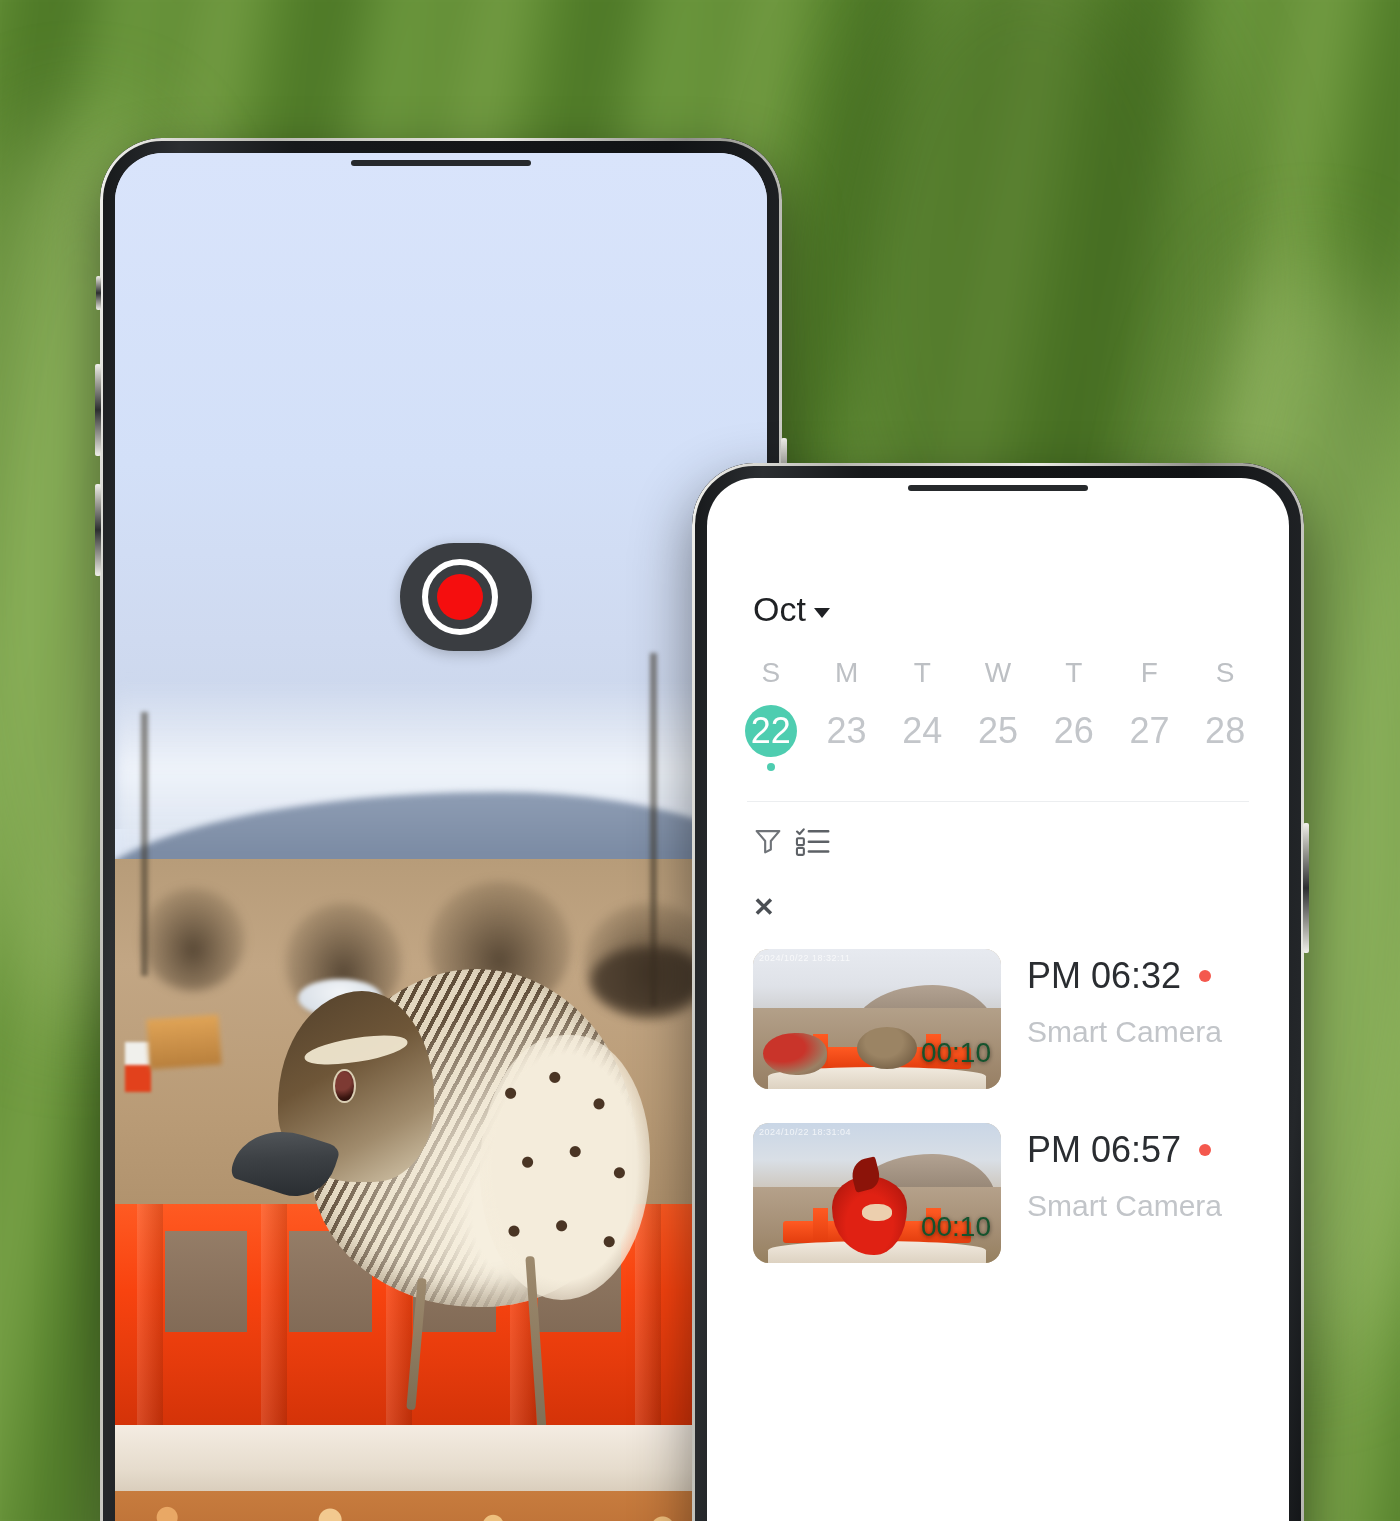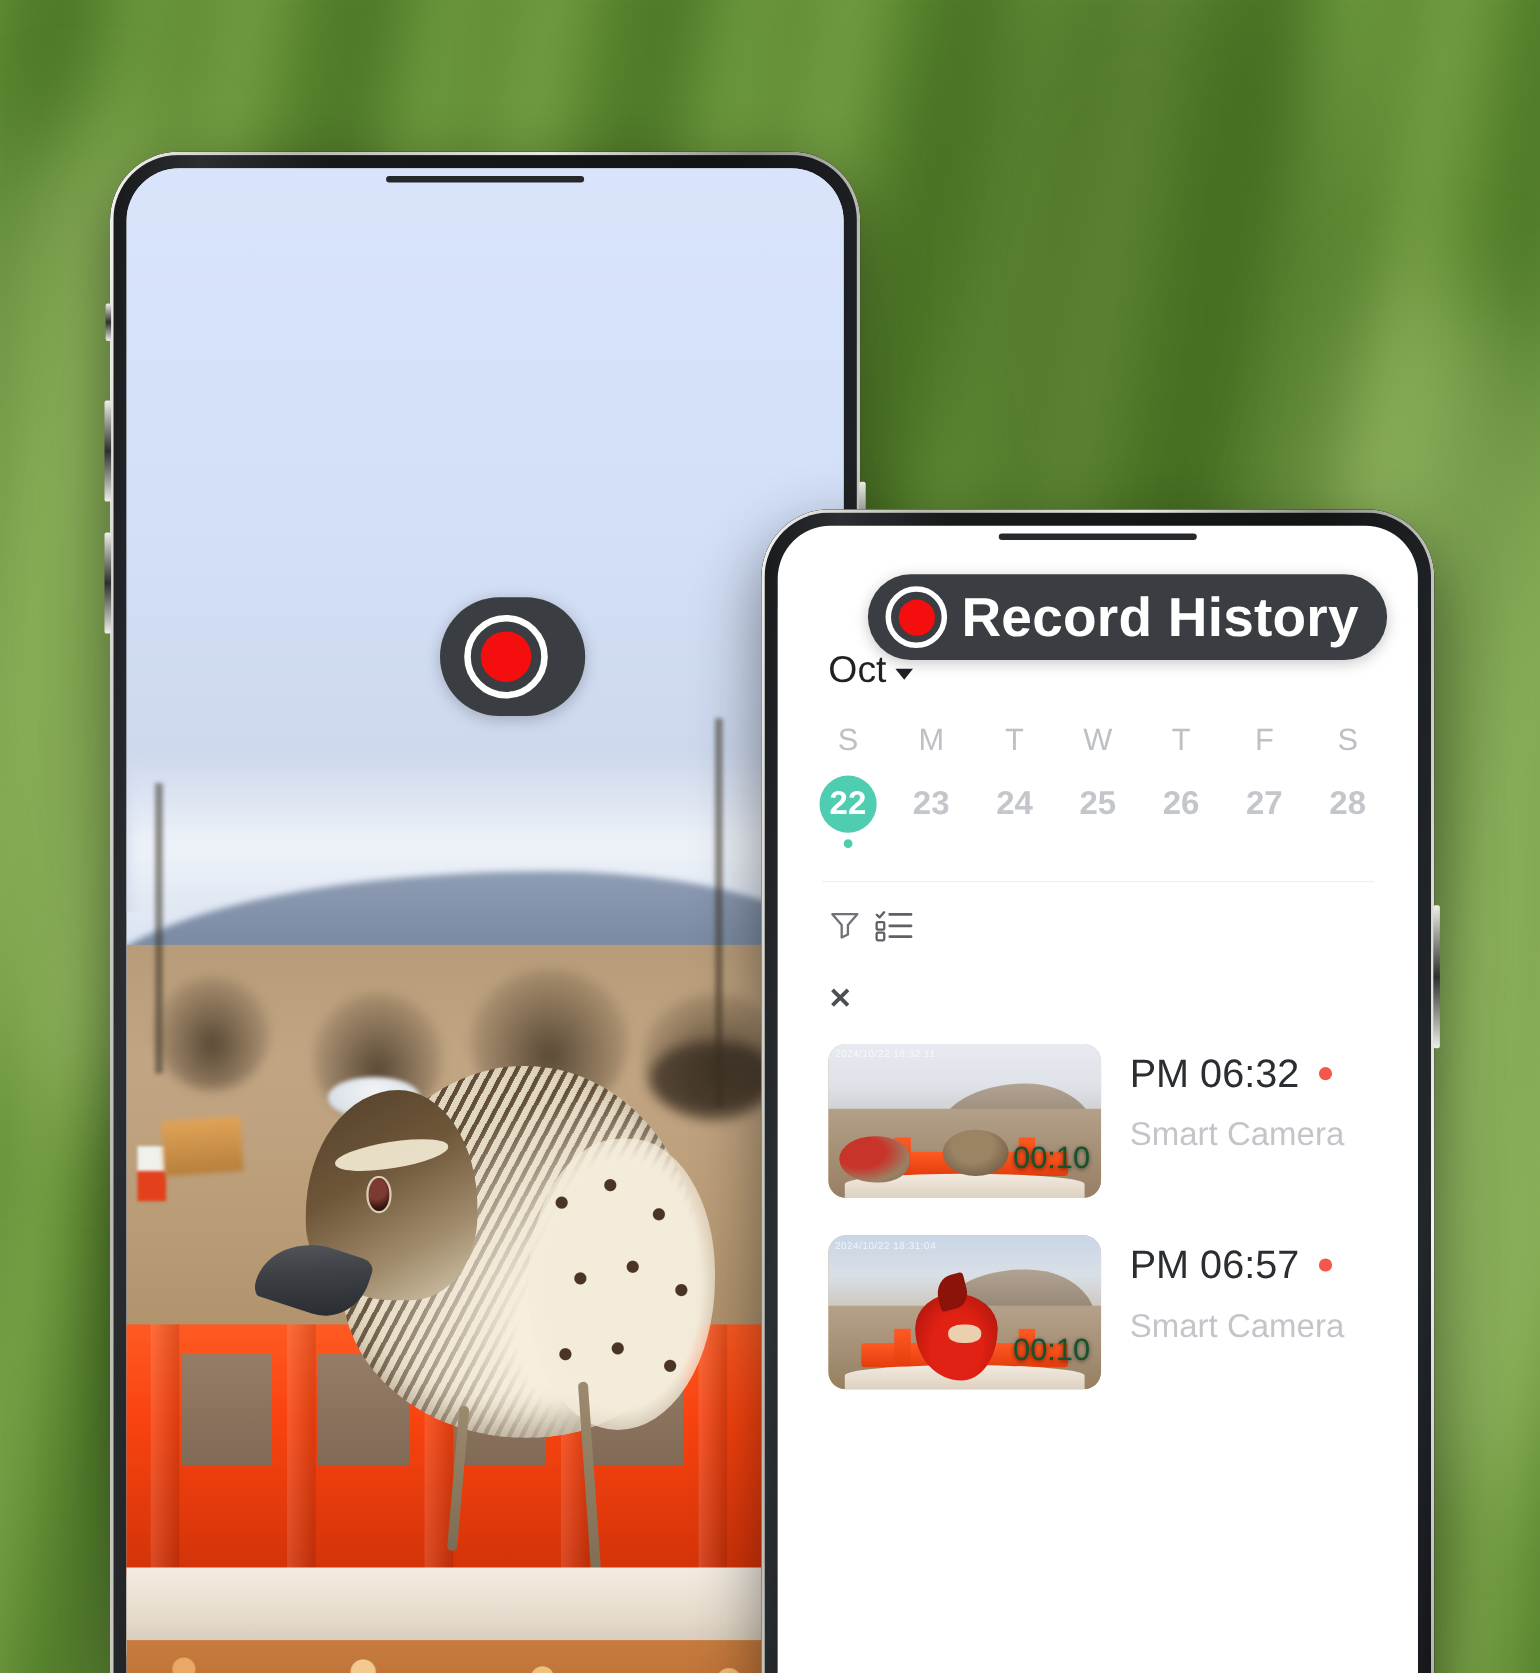--- a/index.html
+++ b/index.html
@@ -403,23 +403,22 @@
     display: flex;
     flex-direction: column;
     align-items: center;
     gap: 6px;
     padding-top: 10px;
   }
   .daynum {
     width: 52px; height: 52px;
     line-height: 52px;
     border-radius: 50%;
-    font-size: 30px;
+    font-size: 36px;
     color: #c3c6ca;
-    font-weight: bold;
   }
   .daycell.selected .daynum {
     background: #4ecdb0;
     color: #ffffff;
   }
   .daydot {
     width: 8px; height: 8px;
     border-radius: 50%;
     background: transparent;
   }
@@ -593,26 +592,20 @@
     </div>
   </div>
 
   <div class="phone" id="phone-history">
     <div class="side-btn" style="right:-5px;top:360px;width:6px;height:130px;"></div>
 
     <div class="screen">
       <div class="earpiece"></div>
 
 
-      <div class="badge" id="history-badge">
-        <span class="rec-ring">
-            <i></i>
-          </span>
-        <span class="badge-label">Record History</span>
-      </div>
 
       <div class="app-body">
 
         <div class="month-row">
           <span class="month-label">Oct</span>
           <span class="caret"></span>
         </div>
 
         <div class="cal">
           <div class="dow">S</div>

